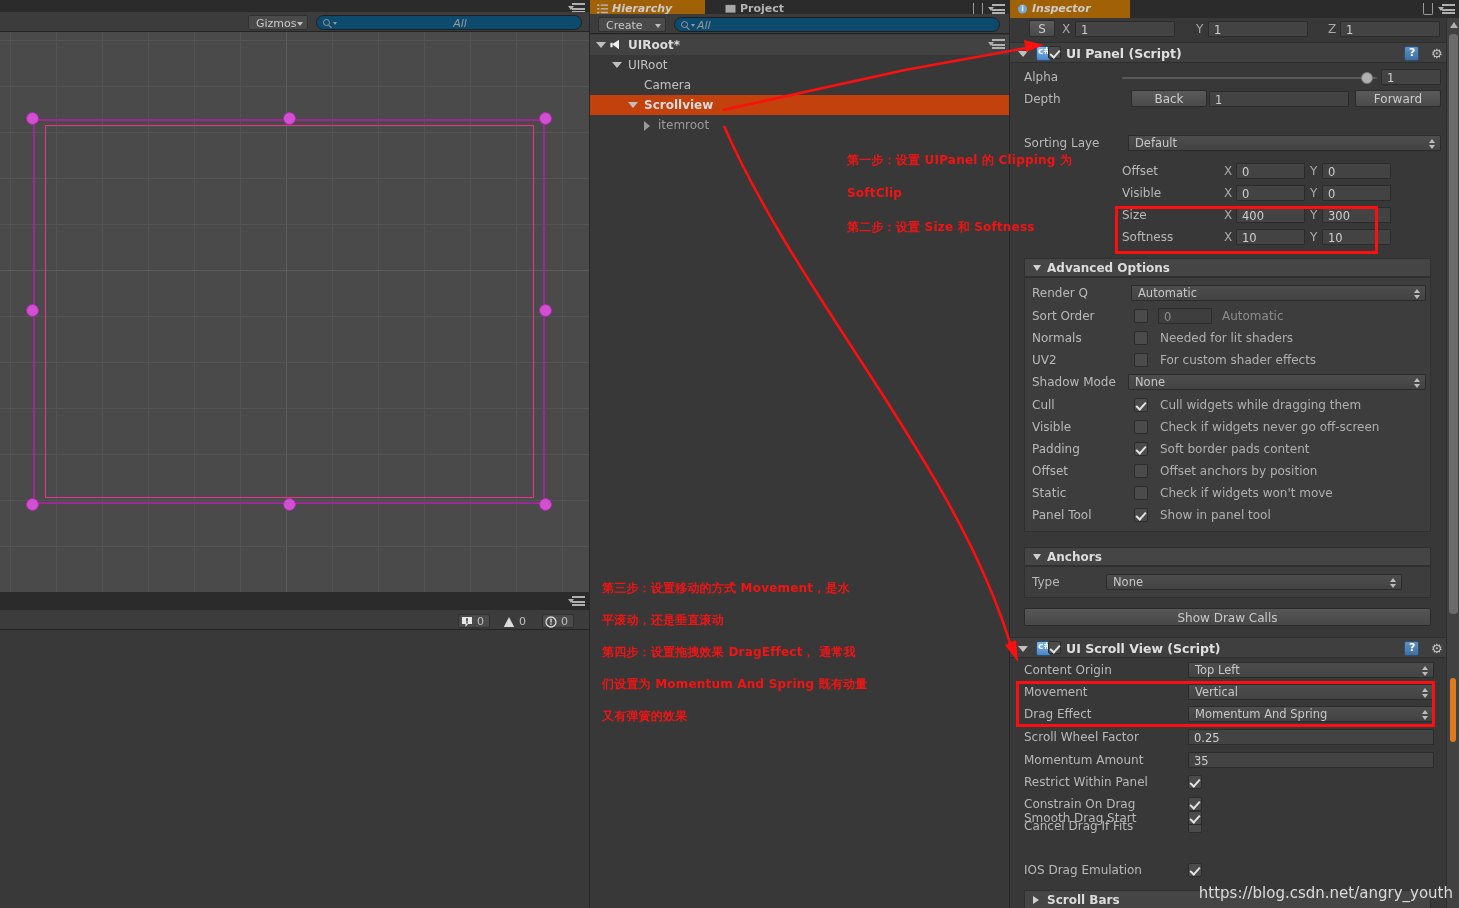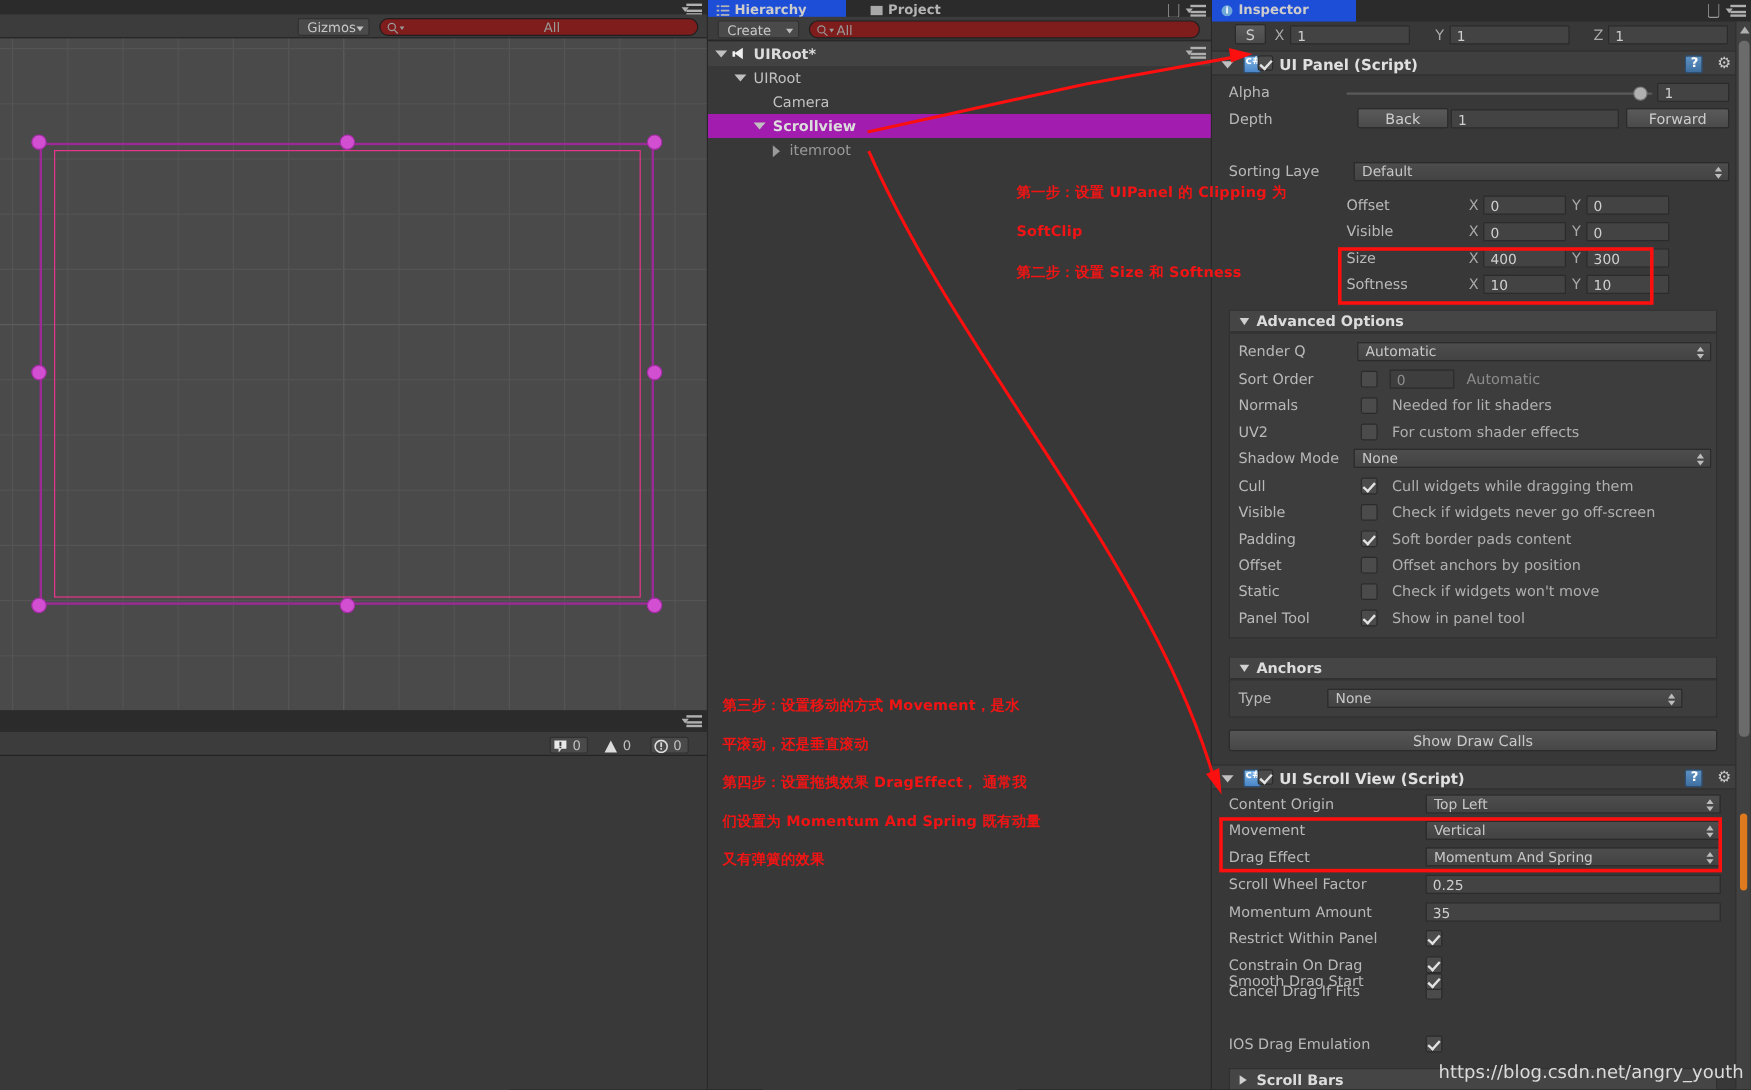--- a/index.html
+++ b/index.html
@@ -15,40 +15,40 @@
   .panel { position: absolute; background: #383838; }
   .tabbar {
     position: absolute; left: 0; top: 0; height: 18px; width: 100%;
     background: #2b2b2b;
   }
   .tab {
     position: absolute; top: 0; height: 18px; line-height: 18px;
     font-size: 11px; color: #b4b4b4; padding: 0 10px 0 22px;
     font-weight: bold;
   }
-  .tab.active { background: #1d4ed8; color: #cccccc; }
+  .tab.active { background: #a16207; color: #cccccc; font-style: italic; }
   .tab-icon { position: absolute; left: 7px; top: 4px; width: 11px; height: 10px; }
   .toolbar {
     position: absolute; height: 20px; width: 100%;
     background: #3c3c3c; border-bottom: 1px solid #242424;
   }
   .tb-btn {
     position: absolute; height: 15px; line-height: 15px;
     background: #4a4a4a; border: 1px solid #303030; border-radius: 2px;
     color: #c8c8c8; font-size: 11px; padding: 0 14px 0 7px; top: 3px;
   }
   .tb-btn .caret {
     position: absolute; right: 4px; top: 6px;
     border-left: 3px solid transparent; border-right: 3px solid transparent;
     border-top: 4px solid #c0c0c0;
   }
   .searchbox {
     position: absolute; top: 3px; height: 15px;
-    background: #7f1d1d; border: 1px solid #1f1f1f; border-radius: 8px;
-    color: #9a9a9a; font-size: 11px; line-height: 15px; padding-left: 22px;
+    background: #0c4a6e; border: 1px solid #1f1f1f; border-radius: 8px;
+    color: #9a9a9a; font-size: 11px; line-height: 15px; padding-left: 22px; font-style: italic;
   }
   .search-ico {
     position: absolute; left: 6px; top: 3px; width: 7px; height: 7px;
     border: 1.3px solid #9a9a9a; border-radius: 50%;
   }
   .search-ico:after {
     content: ""; position: absolute; right: -3px; bottom: -2px;
     width: 4px; height: 1.3px; background: #9a9a9a; transform: rotate(45deg);
   }
   .search-ico .dn {
@@ -108,21 +108,21 @@
   }
   .count-chip.nb { background: transparent; border-color: transparent; }
   .ci { position: absolute; left: 2px; top: 1px; width: 12px; height: 12px; }
 
   
   #hier { left: 590px; top: 0; width: 419px; height: 908px; background: #383838; }
   .h-row {
     position: absolute; left: 0; width: 419px; height: 20px; line-height: 20px;
     font-size: 12px; color: #c2c2c2;
   }
-  .h-row.selected { background: #a21caf; }
+  .h-row.selected { background: #c2410c; }
   .h-row.root { background: #424242; font-weight: bold; color: #e6e6e6; }
   .h-row .lbl { position: absolute; top: 0; }
   .h-row .bold { font-weight: bold; color: #dcdcdc; }
   .h-row .dim { color: #9a9a9a; }
   .tri-d {
     position: absolute; width: 0; height: 0; top: 7px;
     border-left: 5px solid transparent; border-right: 5px solid transparent;
     border-top: 6px solid #c0c0c0;
   }
   .tri-r {

